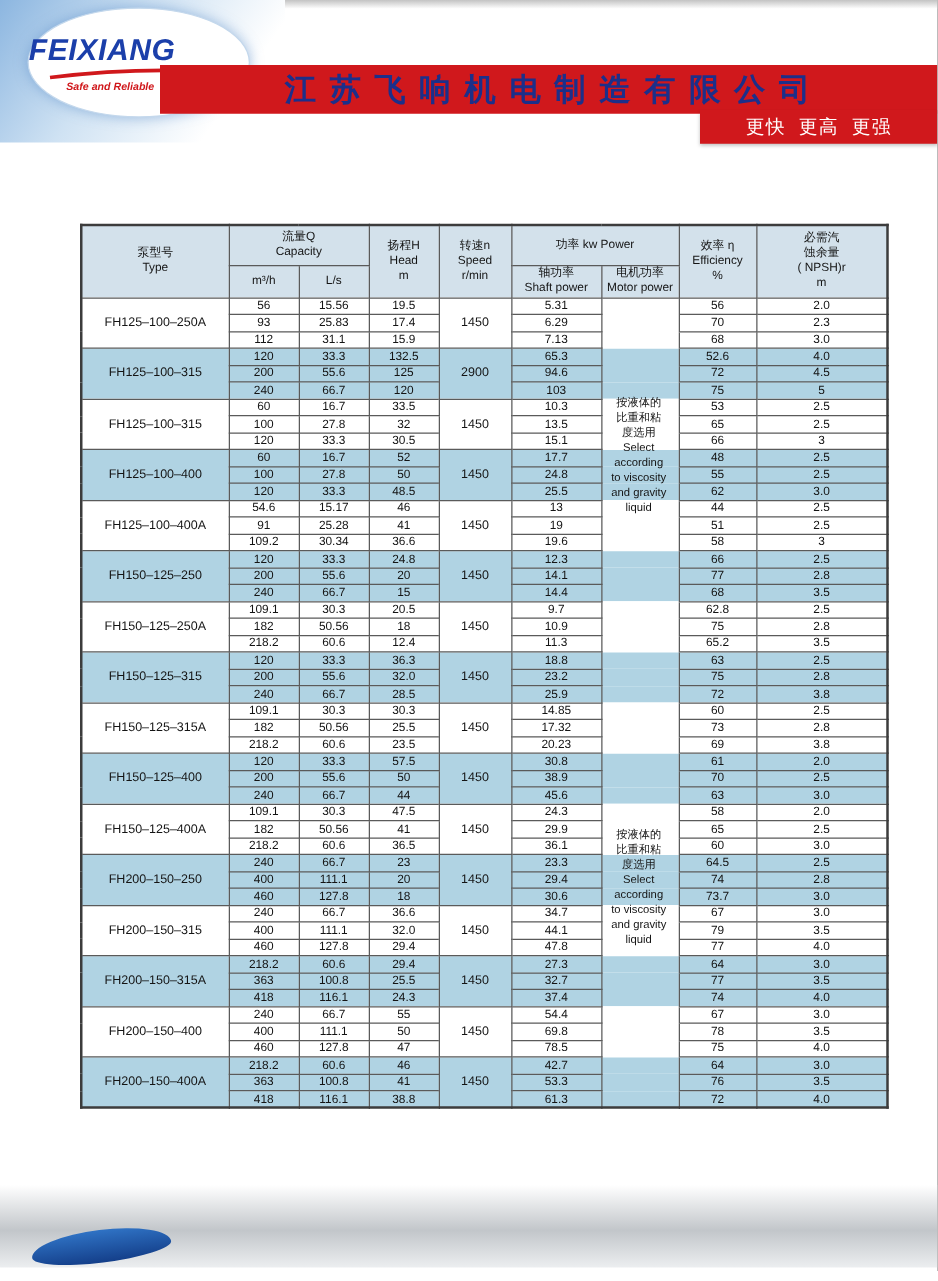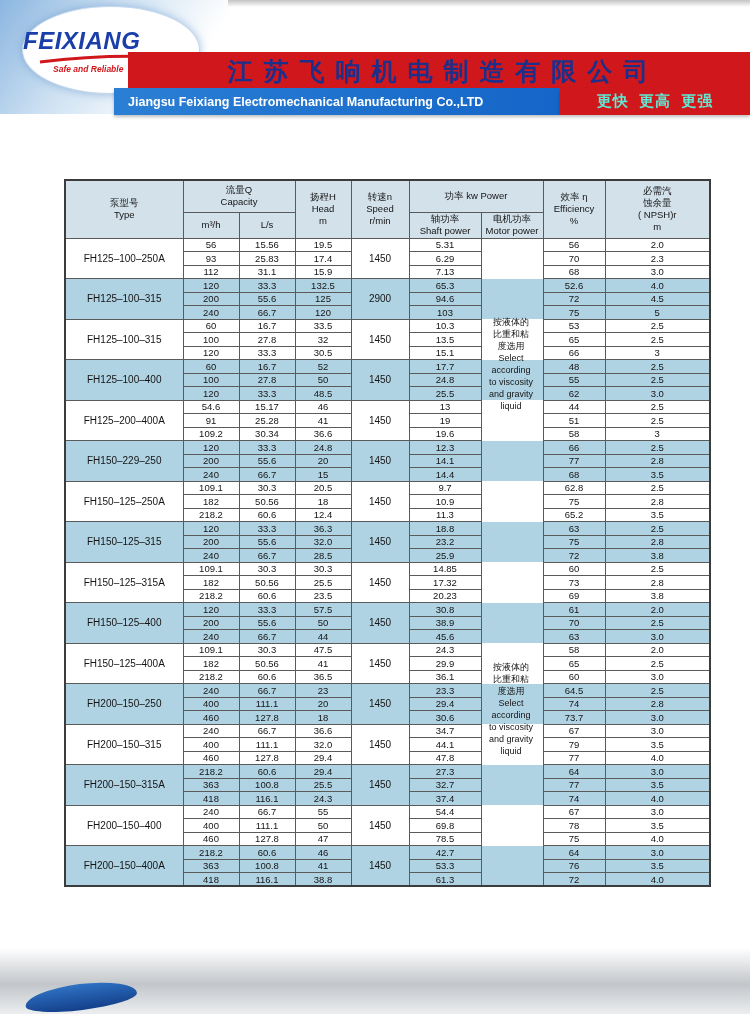--- a/index.html
+++ b/index.html
@@ -51,21 +51,21 @@
     display:flex; align-items:center; padding-left:14px;
     box-shadow:0 2px 3px rgba(0,0,0,.25);
   }
   .blue-banner span { color:#fff; font-weight:bold; font-size:12.5px; white-space:nowrap; }
   .slogan-box {
     position:absolute; left:560px; top:88px; width:190px; height:27px;
     background:var(--banner-red,#d0181c);
     display:flex; align-items:center; justify-content:center;
     box-shadow:0 2px 3px rgba(0,0,0,.25);
   }
-  .slogan-box span { color:#5eead4; font-weight:bold; font-size:15px; letter-spacing:1px; white-space:pre; }
+  .slogan-box span { color:#ffffff; font-weight:normal; font-size:15px; letter-spacing:1px; white-space:pre; }
   
   .page-title { position:absolute; left:64px; top:147px; white-space:nowrap; }
   .title-cn { font-size:15px; font-weight:bold; color:var(--title-dark,#0a2a80); letter-spacing:1px; margin-right:18px; }
   .title-en { font-size:15px; font-weight:bold; color:var(--title-blue,#1758c8); letter-spacing:.5px; }
   
   .tablewrap { position:absolute; left:64px; top:179px; width:647px; }
   table {
     border-collapse:collapse; table-layout:fixed; width:645px;
     border:2px solid #3c3c3c;
   }
@@ -119,23 +119,20 @@
         <path d="M4 10 Q 75 1 146 6" stroke="#d0181c" stroke-width="3" fill="none"></path>
       </svg>
       <div class="logo-tagline">Safe and Reliable</div>
     </div>
   </div>
 
   <div class="red-banner">
     <span>江 苏 飞 响 机 电 制 造 有 限 公 司</span>
   </div>
 
-  <div class="blue-banner">
-    <span>Jiangsu Feixiang Electromechanical Manufacturing Co.,LTD</span>
-  </div>
 
   <div class="slogan-box">
     <span>更快  更高  更强</span>
   </div>
 
 
   <div class="tablewrap">
     <table>
       <colgroup>
         <col style="width:118px">
@@ -311,21 +308,21 @@
           <tr class="shaded">
             <td>120</td>
             <td>33.3</td>
             <td>48.5</td>
             <td>25.5</td>
             <td class="motor-cell"></td>
             <td>62</td>
             <td>3.0</td>
           </tr>
           <tr>
-            <td class="type-cell" rowspan="3">FH125–200–400A</td>
+            <td class="type-cell" rowspan="3">FH125–100–400A</td>
             <td>54.6</td>
             <td>15.17</td>
             <td>46</td>
             <td class="speed-cell" rowspan="3">1450</td>
             <td>13</td>
             <td class="motor-cell"></td>
             <td>44</td>
             <td>2.5</td>
           </tr>
           <tr>
@@ -340,21 +337,21 @@
           <tr>
             <td>109.2</td>
             <td>30.34</td>
             <td>36.6</td>
             <td>19.6</td>
             <td class="motor-cell"></td>
             <td>58</td>
             <td>3</td>
           </tr>
           <tr class="shaded">
-            <td class="type-cell" rowspan="3">FH150–229–250</td>
+            <td class="type-cell" rowspan="3">FH150–125–250</td>
             <td>120</td>
             <td>33.3</td>
             <td>24.8</td>
             <td class="speed-cell" rowspan="3">1450</td>
             <td>12.3</td>
             <td class="motor-cell"></td>
             <td>66</td>
             <td>2.5</td>
           </tr>
           <tr class="shaded">

